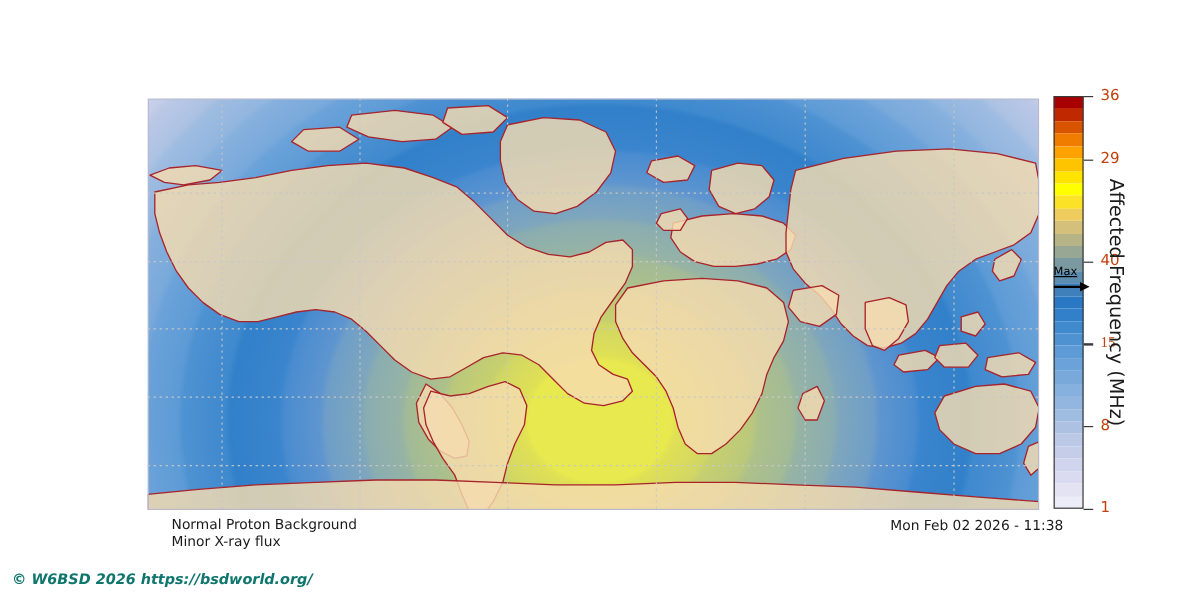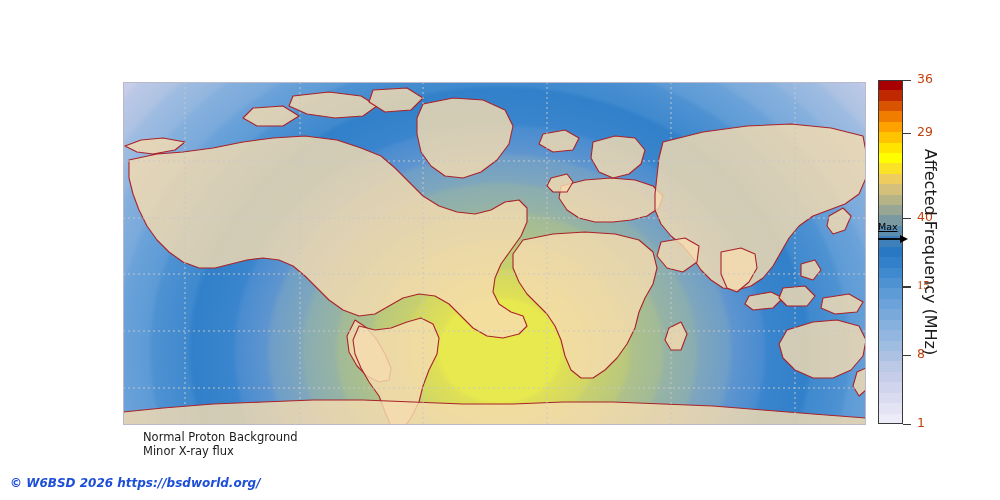--- a/index.html
+++ b/index.html
@@ -47,21 +47,21 @@
   }
   #maxmark{position:absolute;left:876px;top:232px;width:60px;height:26px;}
   #maxmark .mtxt{position:absolute;left:2px;top:0;font-size:9.5px;color:#000;line-height:11px;text-decoration:underline;}
   #maxmark .marrow{position:absolute;left:2px;top:13px;width:30px;height:10px;}
 
   
   .ann{position:absolute;font-size:11.5px;color:#1a1a1a;line-height:14px;white-space:nowrap;margin-left:20px;}
   #ann-left{left:123px;top:430px;}
   #ann-right{left:866px;top:431px;transform:translateX(-100%);}
   #footer{
-    position:absolute;left:10px;top:476px;font-size:12px;color:#1d4ed8;
+    position:absolute;left:10px;top:476px;font-size:12px;color:#0f766e;
     font-style:italic;font-weight:bold;white-space:nowrap;
   }
 </style>
 </head>
 <body>
 
 <div id="fig">
 
 
   <div id="plot">
@@ -263,15 +263,16 @@
       <polygon points="22,1 30,5 22,9" fill="#000"></polygon>
     </svg>
   </div>
 
   <div id="cblabel">Affected Frequency (MHz)</div>
 
   <div class="ann" id="ann-left">
     <div>Normal Proton Background</div>
     <div>Minor X-ray flux</div>
   </div>
+  <div class="ann" id="ann-right">Mon Feb 02 2026 - 11:38</div>
   <div id="footer">© W6BSD 2026 https://bsdworld.org/</div>
 
 </div>
 
 </body></html>

